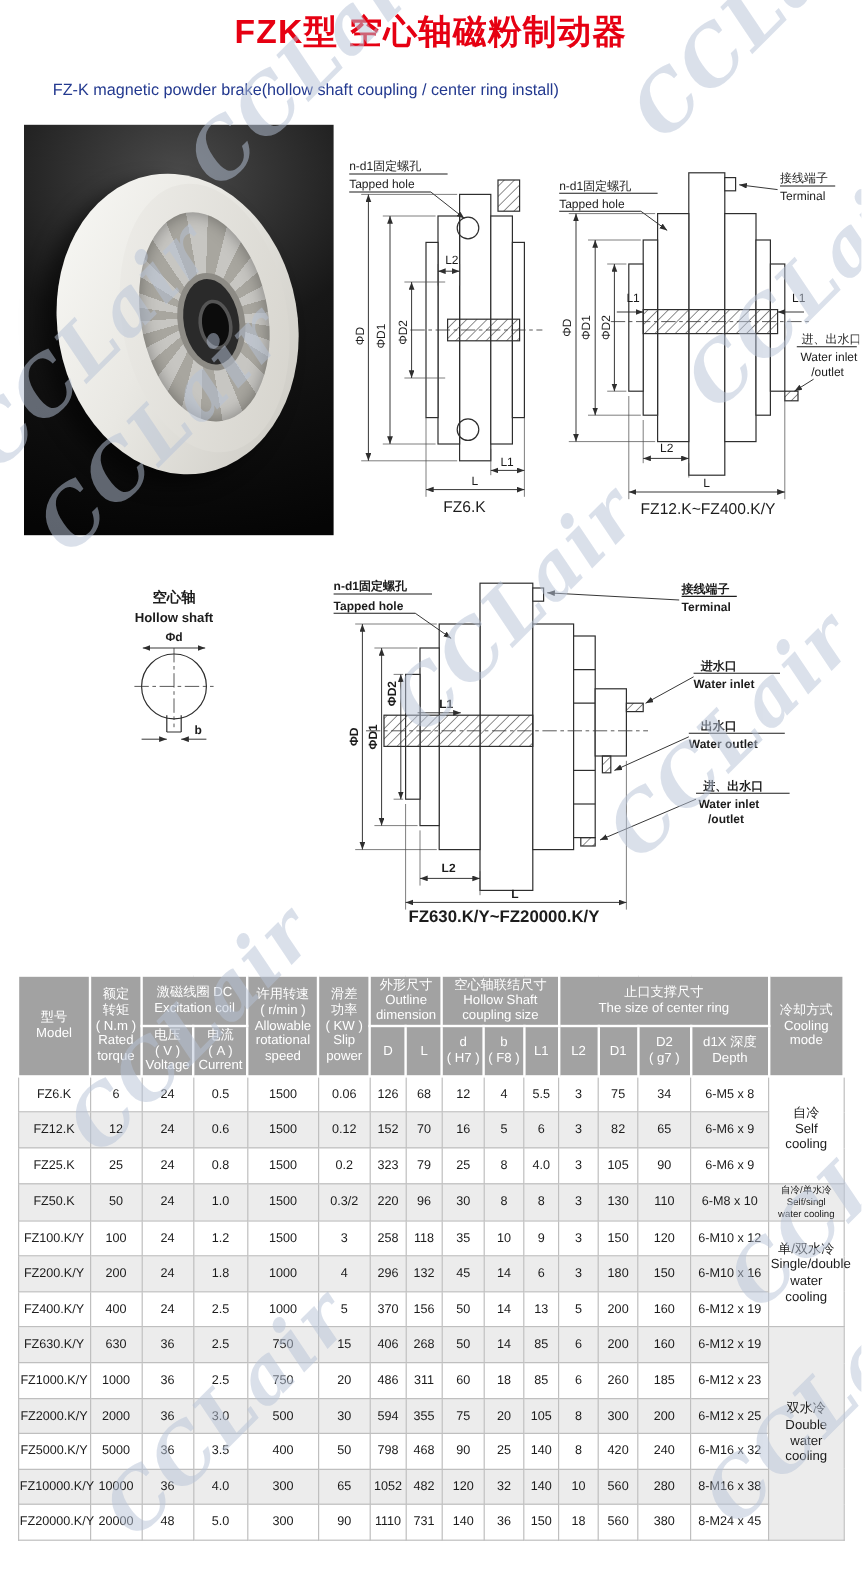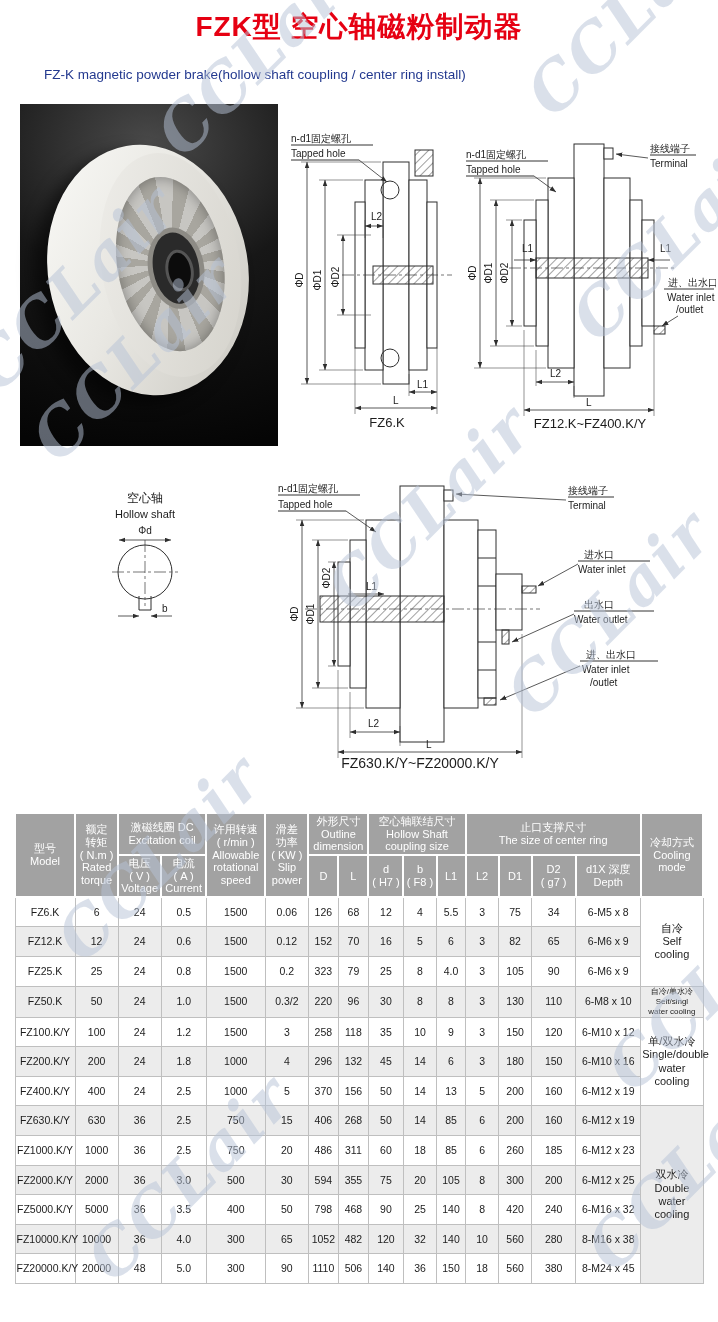--- a/index.html
+++ b/index.html
@@ -206,21 +206,21 @@
       <line class="dim" x1="72" y1="252" x2="110" y2="252" marker-start="url(#arrB)" marker-end="url(#arrB)"></line>
       <text x="86" y="247" font-size="10">L2</text>
       <line class="ext" x1="60" y1="200" x2="60" y2="286"></line>
         <line class="ext" x1="190" y1="200" x2="190" y2="286"></line>
       <line class="dim" x1="60" y1="280" x2="190" y2="280" marker-start="url(#arrB)" marker-end="url(#arrB)"></line>
       <text x="122" y="276" font-size="10">L</text>
       <text x="126" y="298" font-size="13" text-anchor="middle">FZ12.K~FZ400.K/Y</text>
     </svg>
   </div>
 
-  <div class="drawing" style="left:50px;top:478px;width:620px;height:292px;">
+  <div class="drawing" style="left:50px;top:478px;width:620px;height:292px;font-weight:bold;">
     <svg width="620" height="292" viewBox="0 0 620 292">
       <defs>
         <pattern id="hC" width="6" height="6" patternTransform="rotate(45)" patternUnits="userSpaceOnUse">
           <line x1="0" y1="0" x2="0" y2="6" stroke="#444" stroke-width="1"></line>
         </pattern>
         <marker id="arrC" orient="auto-start-reverse" markerWidth="9" markerHeight="7" refX="8" refY="3">
           <path d="M0,0 L8,3 L0,6 z" fill="#2e2e2e"></path>
         </marker>
       </defs>
 
@@ -604,21 +604,21 @@
           <td>8-M16 x 38</td>
         </tr>
         <tr>
           <td>FZ20000.K/Y</td>
           <td>20000</td>
           <td>48</td>
           <td>5.0</td>
           <td>300</td>
           <td>90</td>
           <td>1110</td>
-          <td>506</td>
+          <td>731</td>
           <td>140</td>
           <td>36</td>
           <td>150</td>
           <td>18</td>
           <td>560</td>
           <td>380</td>
           <td>8-M24 x 45</td>
         </tr>
       </tbody>
   </table>

